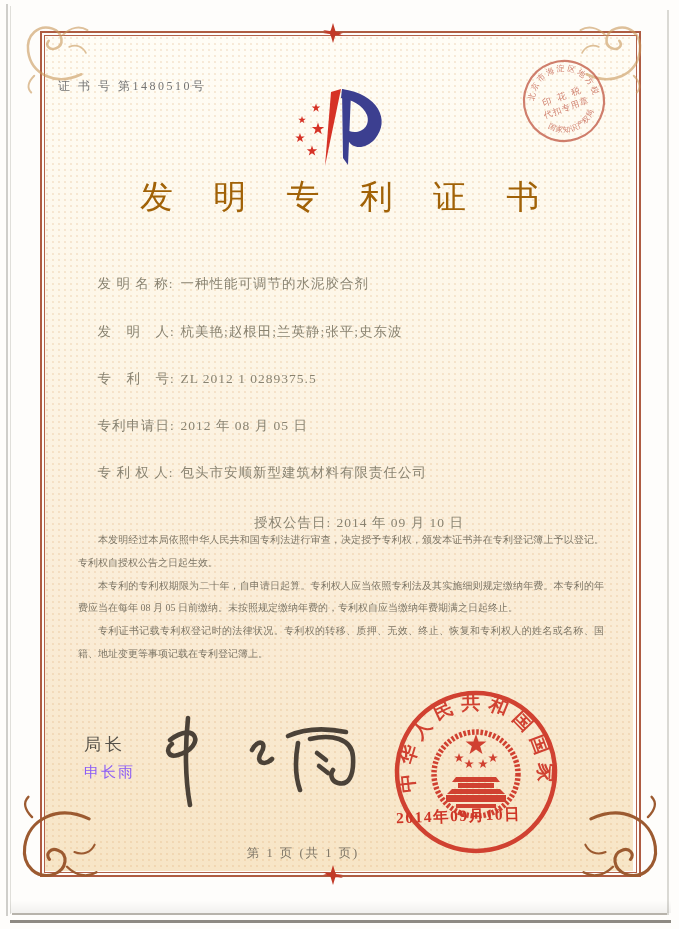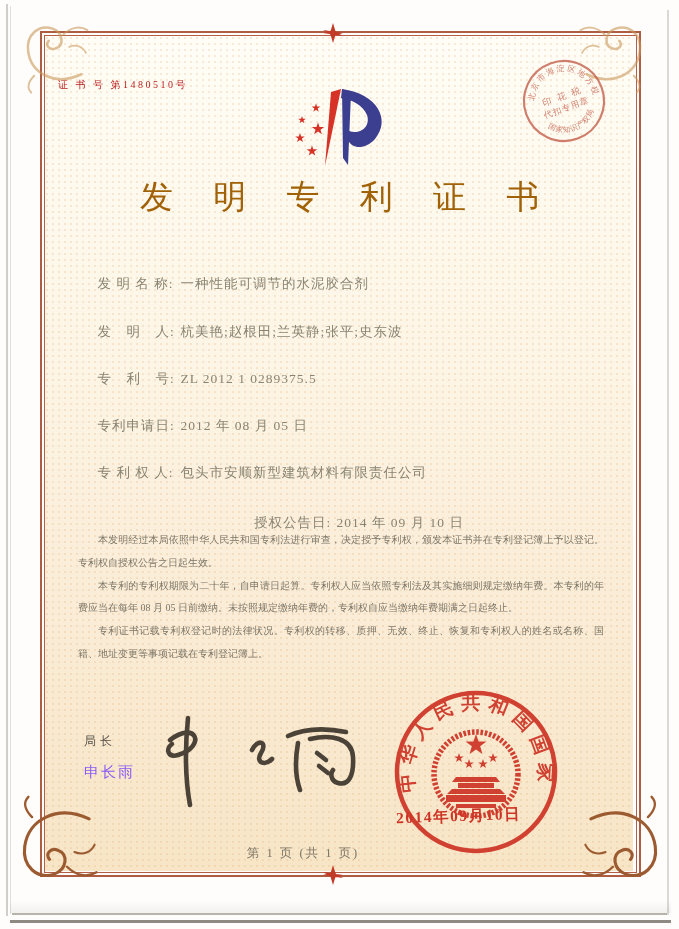--- a/index.html
+++ b/index.html
@@ -31,34 +31,34 @@
   .frame-inner{position:absolute;inset:2px;border:1px solid #b26048;}
   
   .ornament{position:absolute;}
   .fl-tl{left:16px;top:18px;transform:scale(1,-1);opacity:.6;}
   .fl-tr{left:576px;top:18px;transform:scale(-1,-1);opacity:.6;}
   .fl-bl{left:10px;top:795px;}
   .fl-br{left:578px;top:795px;transform:scale(-1,1);}
   .dia-top{left:322px;top:22px;}
   .dia-bottom{left:322px;top:864px;}
   
-  .cert-no{position:absolute;left:58px;top:78px;font-size:10px;letter-spacing:2.5px;color:#b91c1c;}
+  .cert-no{position:absolute;left:58px;top:78px;font-size:12px;letter-spacing:2.5px;color:#737373;}
   .logo{position:absolute;left:278px;top:80px;}
   .title{position:absolute;left:0;top:175px;width:679px;text-align:center;
     font-size:33px;letter-spacing:16px;text-indent:16px;color:#a16207;font-weight:500;}
   .field-row{position:absolute;left:80px;width:540px;font-size:13.5px;color:#898371;
     letter-spacing:1px;white-space:pre;}
   .field-label{display:inline-block;min-width:78px;}
   .field-value{margin-left:5px;}
   .row-0{top:259px;} .row-1{top:307px;} .row-2{top:354px;}
   .row-3{top:401px;} .row-4{top:448px;} .row-5{top:498px;text-align:center;}
   .body-text{position:absolute;left:78px;top:529px;width:526px;
     font-size:10px;line-height:22.8px;color:#7d7666;text-align:justify;}
   .body-text p{margin:0;text-indent:2em;}
-  .director-title{position:absolute;left:84px;top:733px;font-size:12px;letter-spacing:4px;color:#56524a;}
+  .director-title{position:absolute;left:84px;top:733px;font-size:17px;letter-spacing:4px;color:#56524a;}
   .director-name{position:absolute;left:84px;top:763px;font-size:15px;letter-spacing:2px;color:#8b5cf6;}
   .signature{position:absolute;left:150px;top:708px;}
   .seal{position:absolute;left:390px;top:686px;opacity:.93;}
   .seal-date{position:absolute;left:396px;top:805px;width:185px;font-size:15.5px;font-weight:bold;
     color:#ce3526;letter-spacing:1.5px;transform:rotate(-2deg);white-space:pre;}
   .tax-stamp{position:absolute;left:506px;top:43px;opacity:.8;transform:rotate(-20deg);}
   .footer{position:absolute;left:0;top:845px;width:606px;text-align:center;
     font-size:12.5px;letter-spacing:2px;color:#7e7566;}
   svg{display:block;}
 </style>

